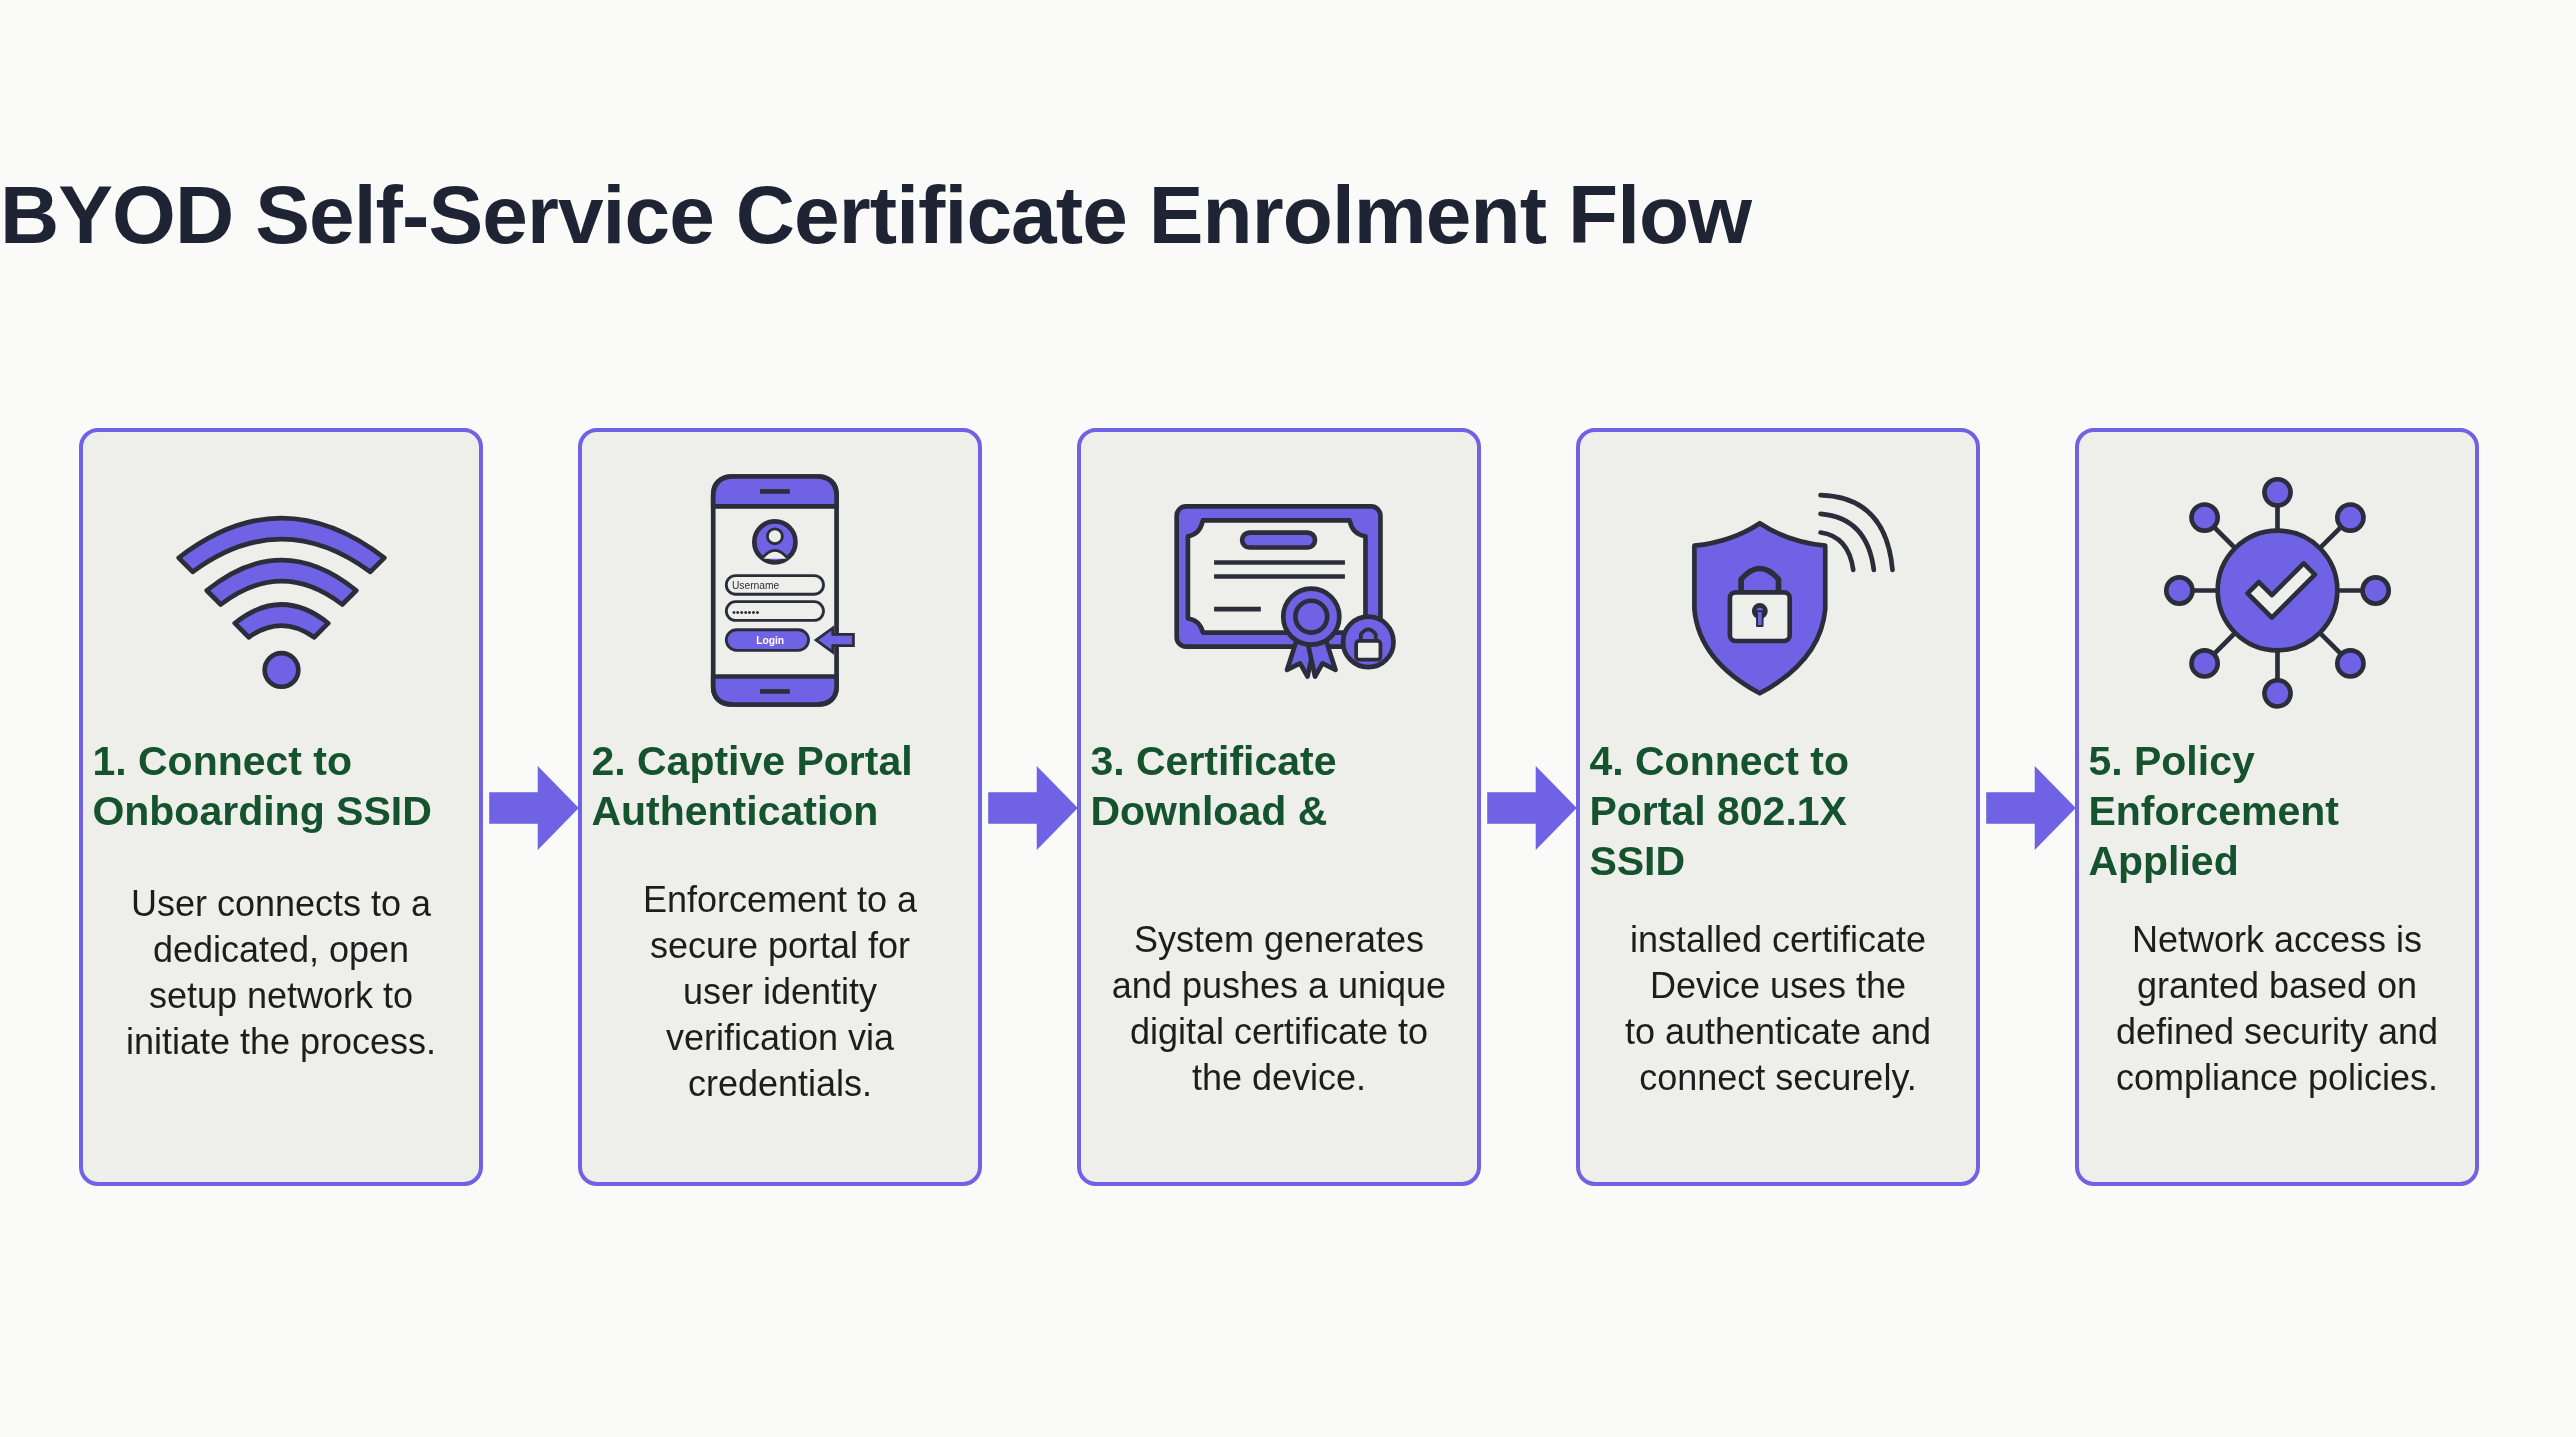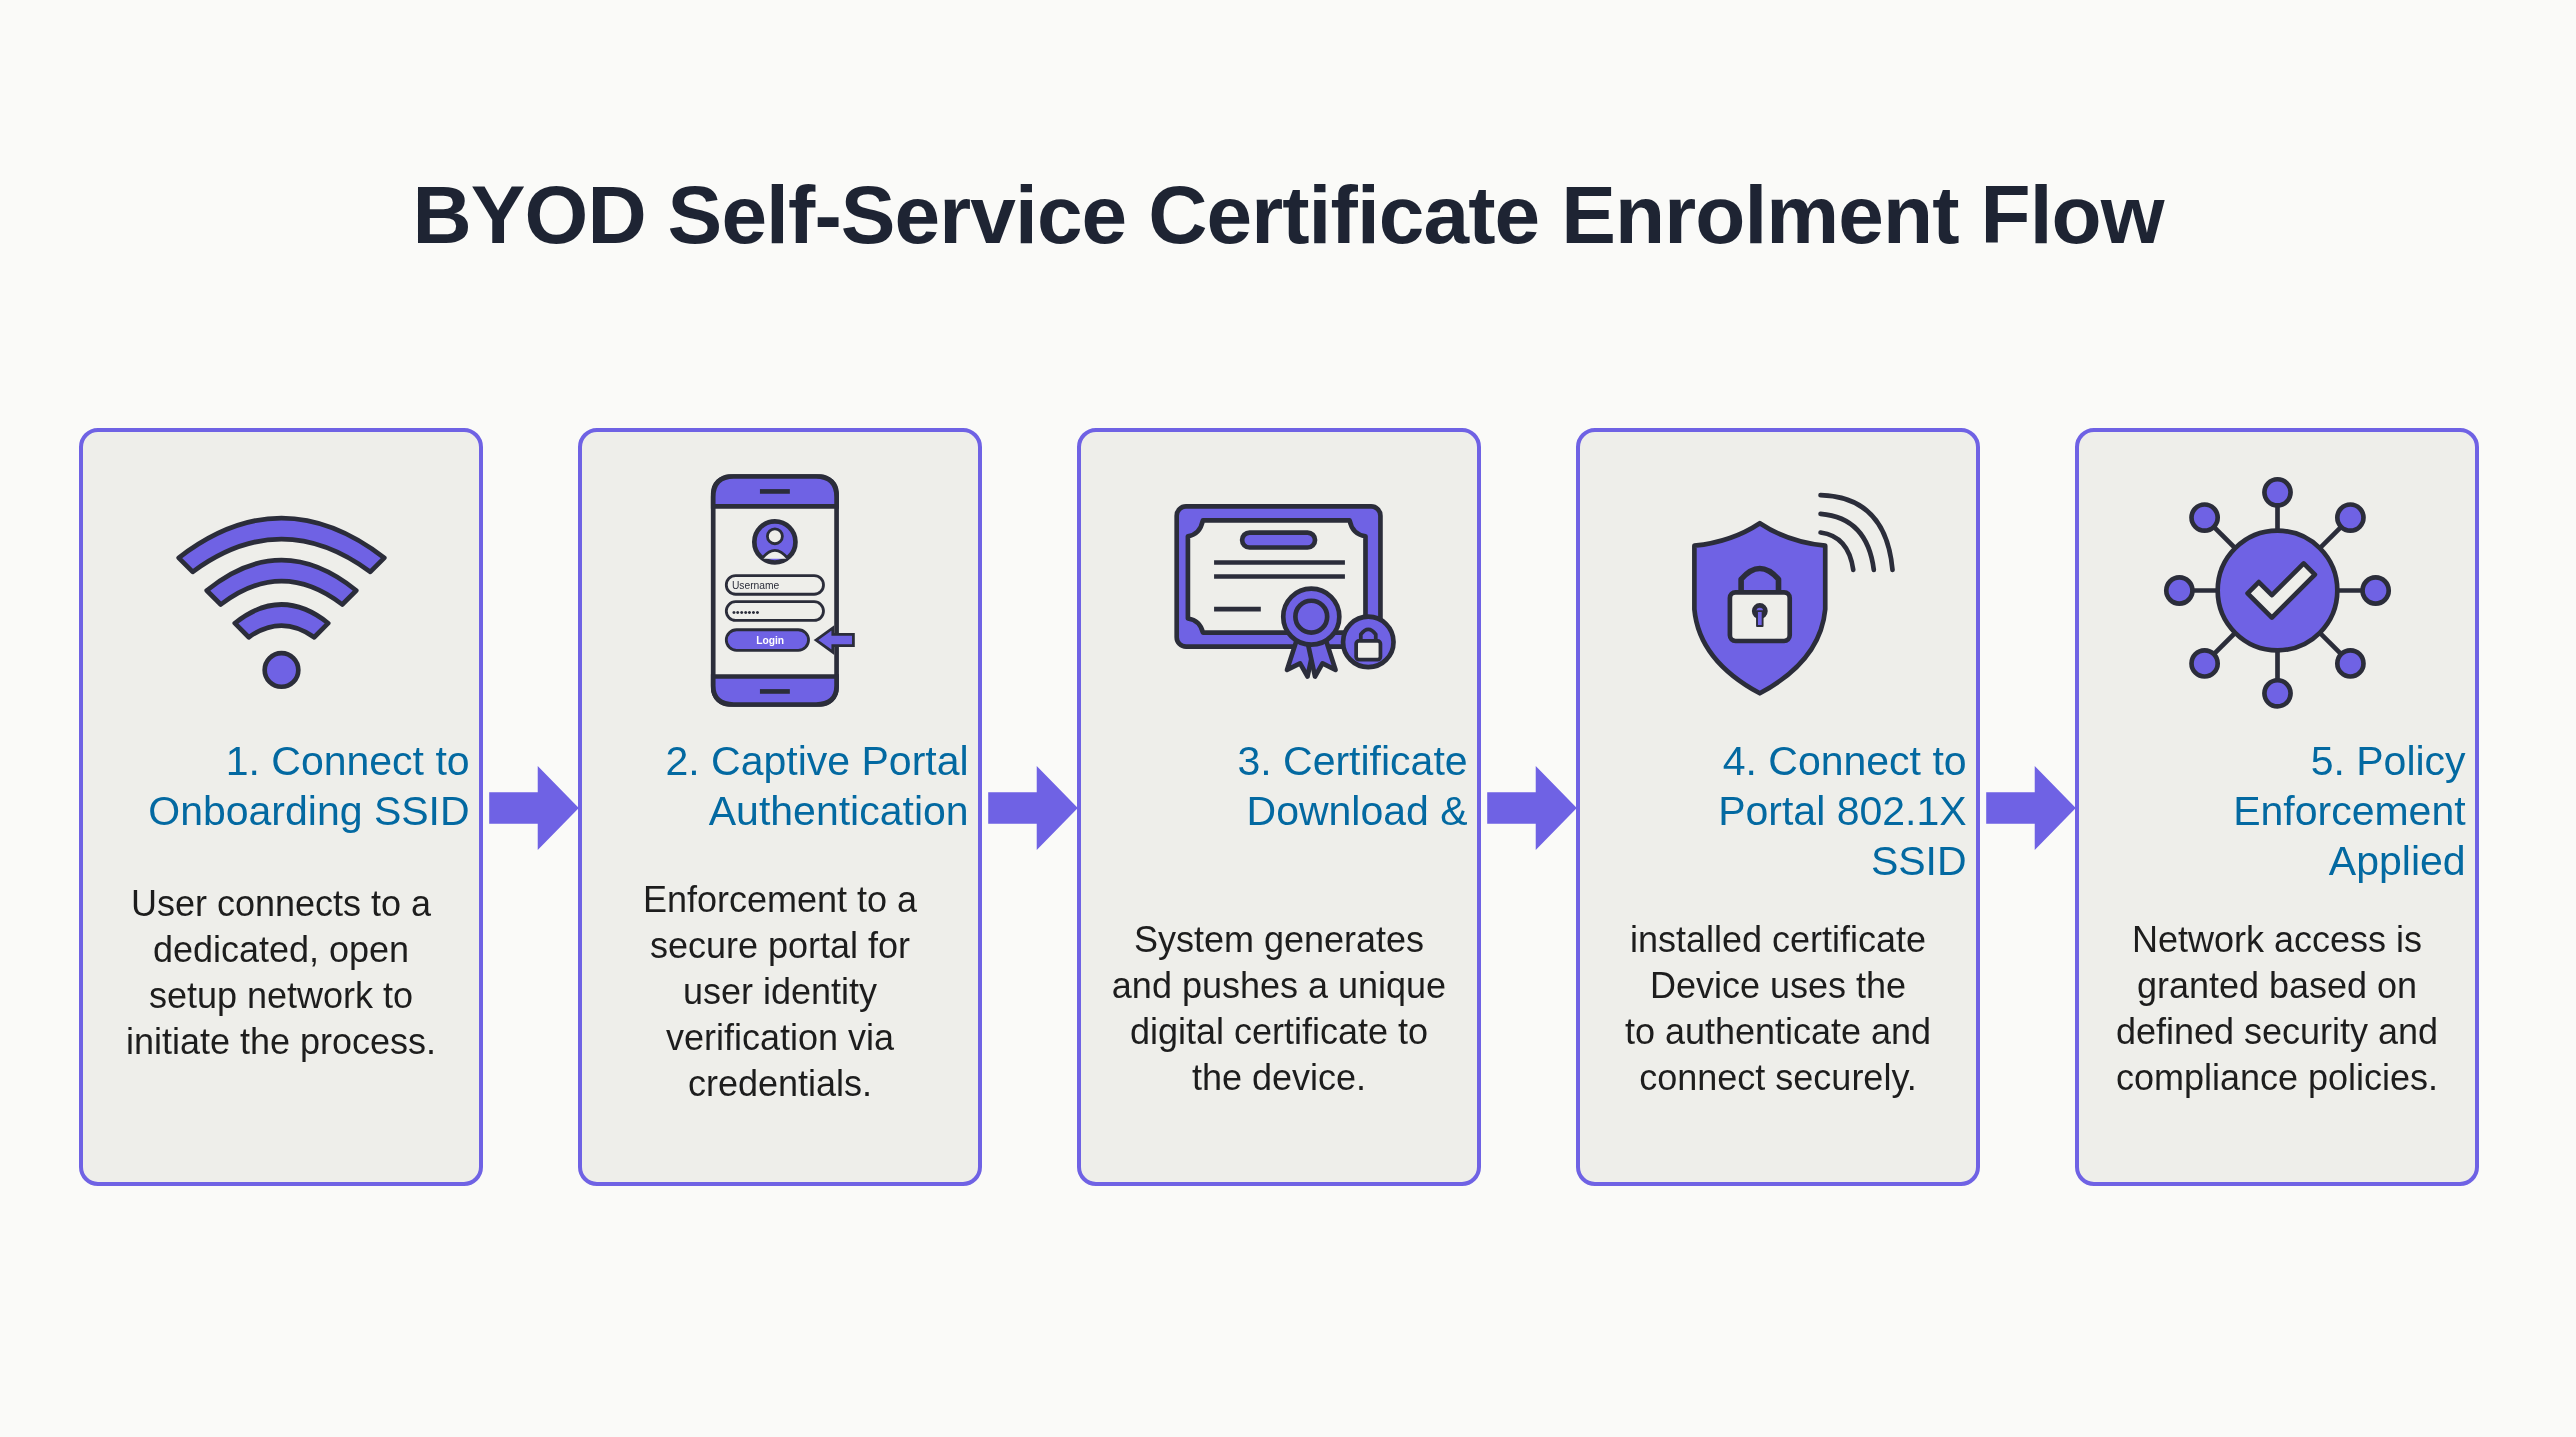--- a/index.html
+++ b/index.html
@@ -1,32 +1,32 @@
 <!DOCTYPE html>
 <html style="font-size:15px"><head>
 <meta charset="utf-8">
 <style>
   html, body { margin:0; padding:0; }
   body {
     width:2576px; height:1438px; background:#fafaf8; position:relative; overflow:hidden;
     font-family:"Liberation Sans", "DejaVu Sans", sans-serif; color:#1a1a1a;
   }
   .title {
-    position:absolute; left:0; top:168px; width:2576px; text-align:center;
+    position:absolute; left:0; top:168px; width:2576px; 
     font-size:82px; font-weight:700; color:#1e2433; letter-spacing:-0.9px;
   }
   .card {
     position:absolute; top:428px; width:404px; height:758px;
     background:#eeeeea; border:4.7px solid #6f62e4; border-radius:19px; box-sizing:border-box;
   }
   .icon-wrap { position:absolute; left:0; top:37px; width:100%; height:243px; display:flex; justify-content:center; align-items:center; }
   .icon-wrap svg { width:243px; height:243px; }
   .card-title {
-    position:absolute; left:9.4px; right:9.4px; top:304px; text-align:right;
-    font-size:41px; font-weight:400; line-height:50px; color:#0369a1;
+    position:absolute; left:9.4px; right:9.4px; top:304px; text-align:left;
+    font-size:41px; font-weight:700; line-height:50px; color:#14532d;
   }
   .card-desc {
     position:absolute; left:17px; right:17px; text-align:center;
     font-size:36px; line-height:46px; color:#1d1d1d;
   }
   .arrow { position:absolute; top:766px; width:90px; height:84px; }
 </style>
 </head>
 <body>
 

